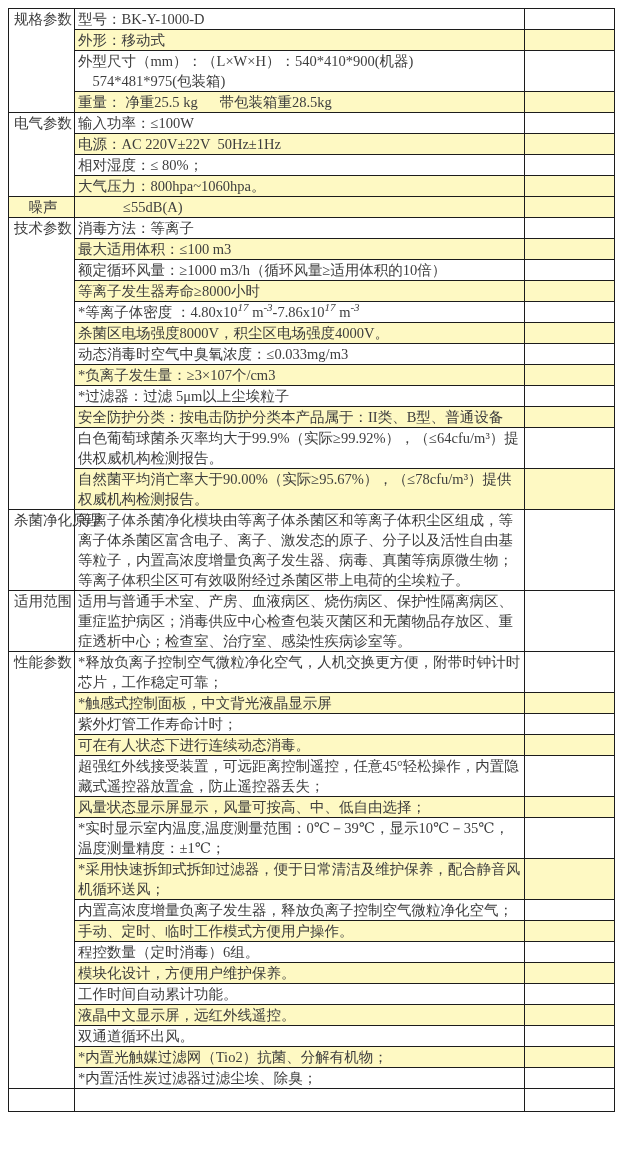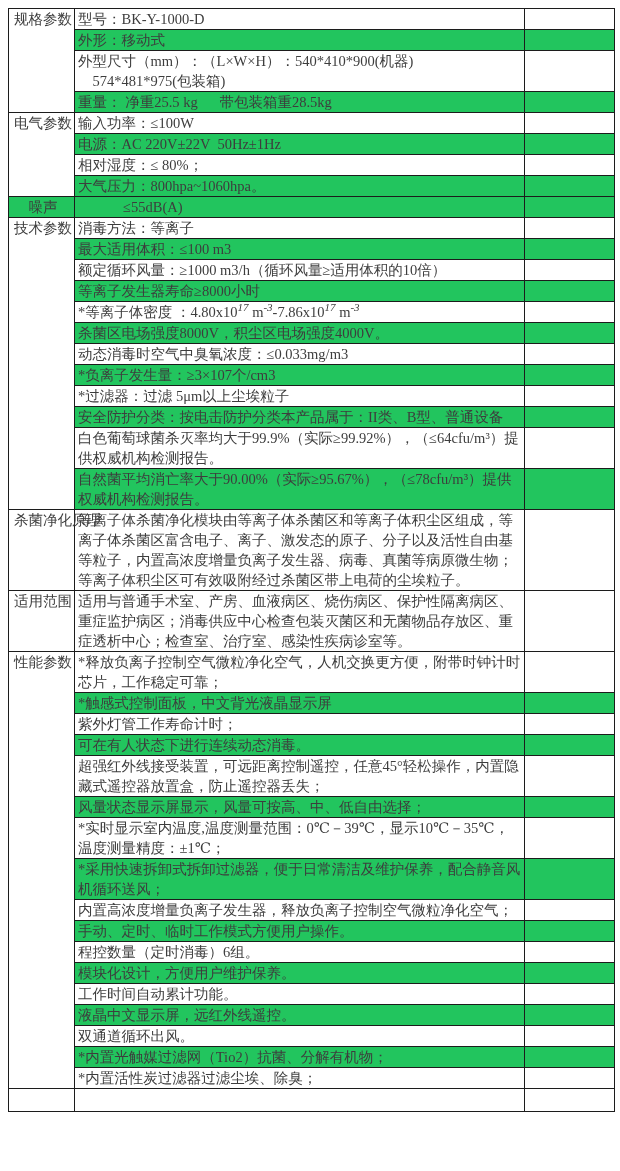--- a/index.html
+++ b/index.html
@@ -9,21 +9,21 @@
   table.spec{border-collapse:collapse;table-layout:fixed;width:606px;}
   col.c-label{width:66px;}
   col.c-value{width:450px;}
   col.c-note{width:90px;}
   td{border:1px solid #1c1c1c;vertical-align:top;color:#3d3d3d;
      font-size:14.5px;line-height:20px;padding:0 3px;
      white-space:pre-wrap;word-break:break-all;}
   td.label{padding-left:5px;padding-right:2px;word-break:keep-all;}
   td.label.right{text-align:center;}
   td.value.indent{padding-left:48px;}
-  td.shade{background:#22c55e;}
+  td.shade{background:#fef9c3;}
   td.empty-cell{height:22px;}
   sup{font-size:11px;line-height:0;vertical-align:super;font-style:italic;}
 </style>
 </head>
 <body>
 
 <div class="wrap">
   <table class="spec">
     <colgroup>
       <col class="c-label">

